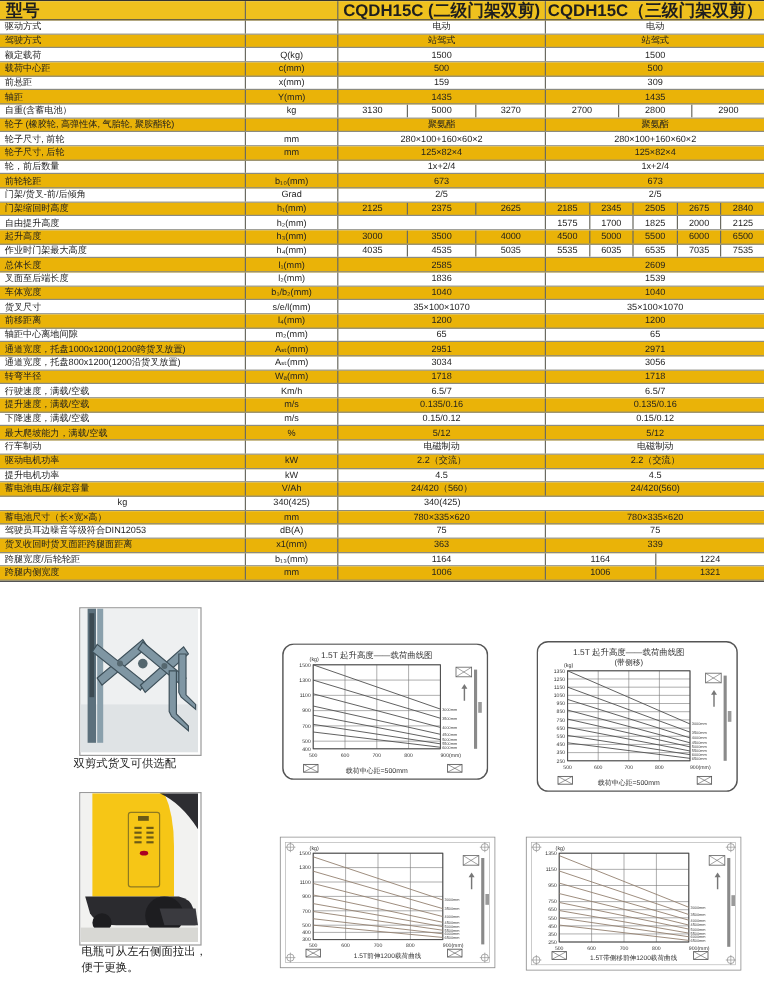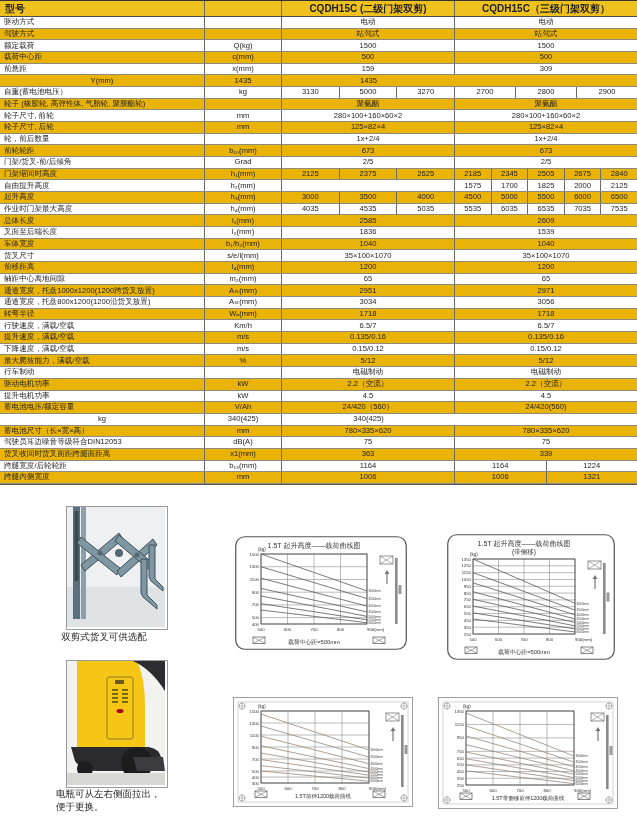--- a/index.html
+++ b/index.html
@@ -3,21 +3,21 @@
 <meta charset="utf-8">
 <style>
   html,body{margin:0;padding:0;background:#fff;width:637px;height:820px;overflow:hidden;
     font-family:"Liberation Sans","DejaVu Sans",sans-serif;color:#1e1e1e;}
   #page{position:relative;width:637px;height:820px;background:#fff;}
 
   
   #spec-table{position:absolute;left:0;top:0;width:637px;border-top:1px solid #333;border-bottom:1px solid #555;}
   .t-head{display:grid;grid-template-columns:205px 77px 173px 182px;height:15px;
     background:#efc11e;border-bottom:1px solid #4d4d4d;font-weight:bold;}
-  .t-head .hc{display:flex;align-items:center;justify-content:center;font-size:10px;overflow:hidden;white-space:nowrap;}
+  .t-head .hc{display:flex;align-items:center;justify-content:center;font-size:14px;overflow:hidden;white-space:nowrap;}
   .t-head .hc.first{justify-content:flex-start;padding-left:5px;}
   .t-row{display:grid;grid-template-columns:205px 77px 173px 182px;height:10.68px;
     border-bottom:1px solid #8b8b80;font-size:7.6px;line-height:10.3px;}
   .t-row.alt{background:#eab308;}
   .tc{overflow:hidden;white-space:nowrap;border-right:1px solid #6b6b62;display:flex;align-items:center;justify-content:center;}
   .tc.lab{justify-content:flex-start;padding-left:4px;}
   .tc.last{border-right:none;}
   .subwrap{display:flex;width:100%;height:100%;}
   .subcell{flex:1;display:flex;align-items:center;justify-content:center;border-left:1px solid #6b6b62;overflow:hidden;}
   .subcell:first-child{border-left:none;}
@@ -65,26 +65,27 @@
         <div class="tc ">500</div>
         <div class="tc last">500</div>
       </div>
       <div class="t-row">
         <div class="tc lab">前悬距</div>
         <div class="tc">x(mm)</div>
         <div class="tc ">159</div>
         <div class="tc last">309</div>
       </div>
       <div class="t-row alt">
+        <div class="tc lab">轴距</div>
         <div class="tc">Y(mm)</div>
         <div class="tc ">1435</div>
         <div class="tc last">1435</div>
       </div>
       <div class="t-row">
-        <div class="tc lab">自重(蓄电池电压）</div>
+        <div class="tc lab">自重(含蓄电池）</div>
         <div class="tc">kg</div>
         <div class="tc " style="padding: 0px;">
           <div class="subwrap">
             <div class="subcell">3130</div>
             <div class="subcell">5000</div>
             <div class="subcell">3270</div>
           </div>
         </div>
         <div class="tc last" style="padding: 0px;">
           <div class="subwrap">
@@ -401,21 +402,21 @@
       </g>
       <ellipse cx="53" cy="50" rx="3.5" ry="2" fill="#a02"></ellipse>
 
       <path d="M4 86 L82 86 Q92 88 94 96 L96 110 L30 110 Q14 110 8 100 Z" fill="#2b2b2f"></path>
       <circle cx="70" cy="102" r="16" fill="#1d1d20"></circle>
       <path d="M66 96 L96 96 L98 110 L70 110 Z" fill="#3a3a3f"></path>
       <circle cx="18" cy="108" r="8" fill="#1d1d20"></circle>
       <rect x="0" y="112" width="98" height="12" fill="#d8d8d4"></rect>
     </svg>
   </div>
-  <div class="caption" style="left:56px;top:787px;width:140px;">
+  <div class="caption" style="left:68px;top:787px;width:140px;">
     <div>电瓶可从左右侧面拉出，</div>
     <div>便于更换。</div>
   </div>
 
   <div class="chart-box" style="left:235px;top:536px;">
       <svg id="chart0" width="172" height="114" viewBox="0 0 172 114">
         <rect x="0.75" y="0.75" width="170.5" height="112.5" rx="9" fill="#fff" stroke="#555" stroke-width="1.2"></rect>
         <text x="79" y="12" font-size="7" text-anchor="middle" fill="#333" font-family="&quot;Liberation Sans&quot;,&quot;DejaVu Sans&quot;,sans-serif">1.5T 起升高度——载荷曲线图</text>
         <g>
           <line x1="26" y1="18" x2="26" y2="88" stroke="#777" stroke-width="0.5"></line>

